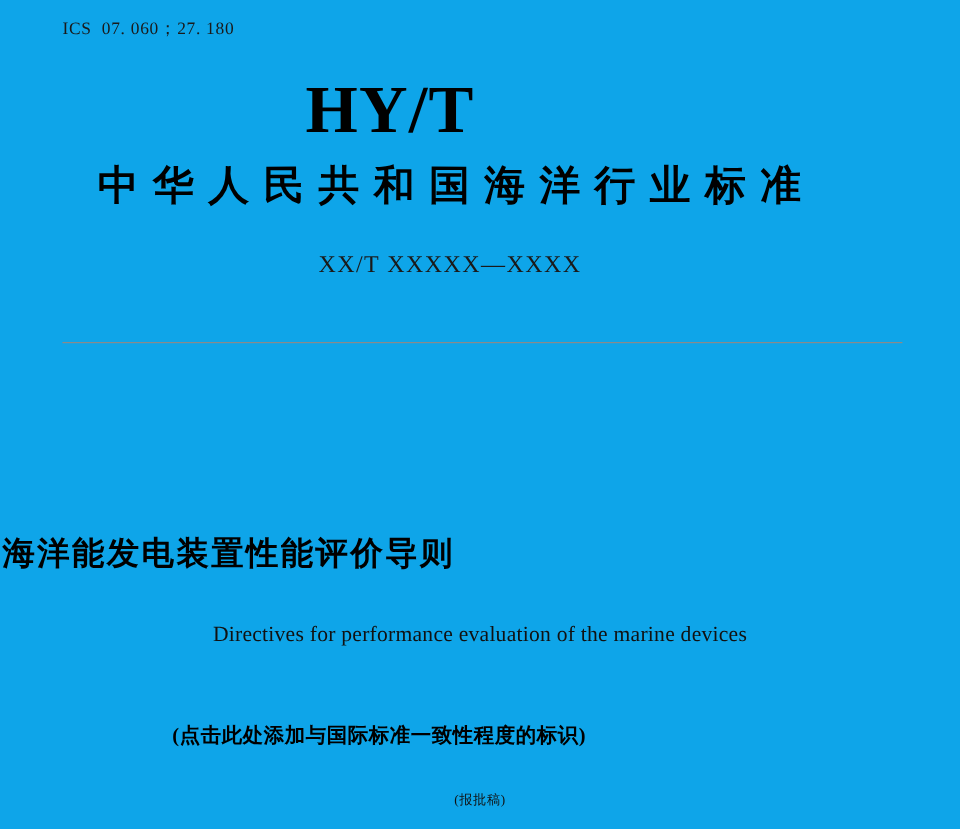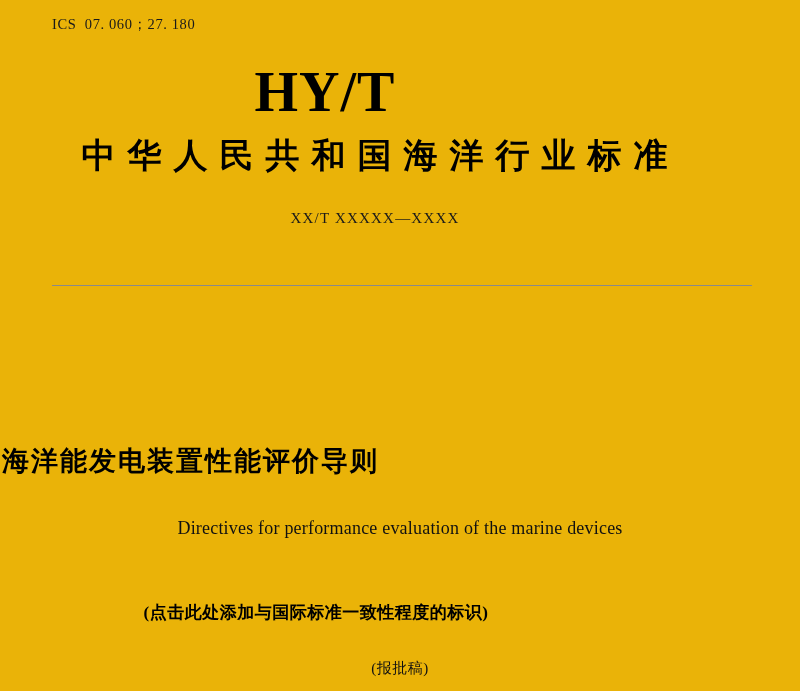--- a/index.html
+++ b/index.html
@@ -15,21 +15,21 @@
     position: relative;
     overflow: hidden;
   }
 
   .page {
     position: absolute;
     left: 0;
     top: 0;
     width: 800px;
     height: 691px;
-    background: #eab308;
+    background: #0ea5e9;
   }
 
   
   .meta {
     position: absolute;
     left: 52px;
     top: 14px;
     font-family: "Liberation Serif", serif;
     font-size: 14.5px;
     line-height: 20px;
@@ -79,21 +79,21 @@
   
   .std-number {
     position: absolute;
     left: 0;
     top: 210px;
     width: 792px;
     text-align: center;
     padding-right: 42px;
     box-sizing: border-box;
     font-family: "Liberation Serif", serif;
-    font-size: 15px;
+    font-size: 20px;
     letter-spacing: 1.2px;
     color: #1a1a1a;
   }
 
   
   .rule {
     position: absolute;
     left: 52px;
     top: 285px;
     width: 700px;
@@ -144,21 +144,21 @@
   }
 
   
   .draft-stage {
     position: absolute;
     left: 0;
     top: 659px;
     width: 800px;
     text-align: center;
     font-family: "Liberation Serif", serif;
-    font-size: 15px;
+    font-size: 11px;
     letter-spacing: 0.5px;
     color: #111111;
   }
 </style>
 </head>
 <body>
 
 <div class="page">
 
   <div class="meta">

